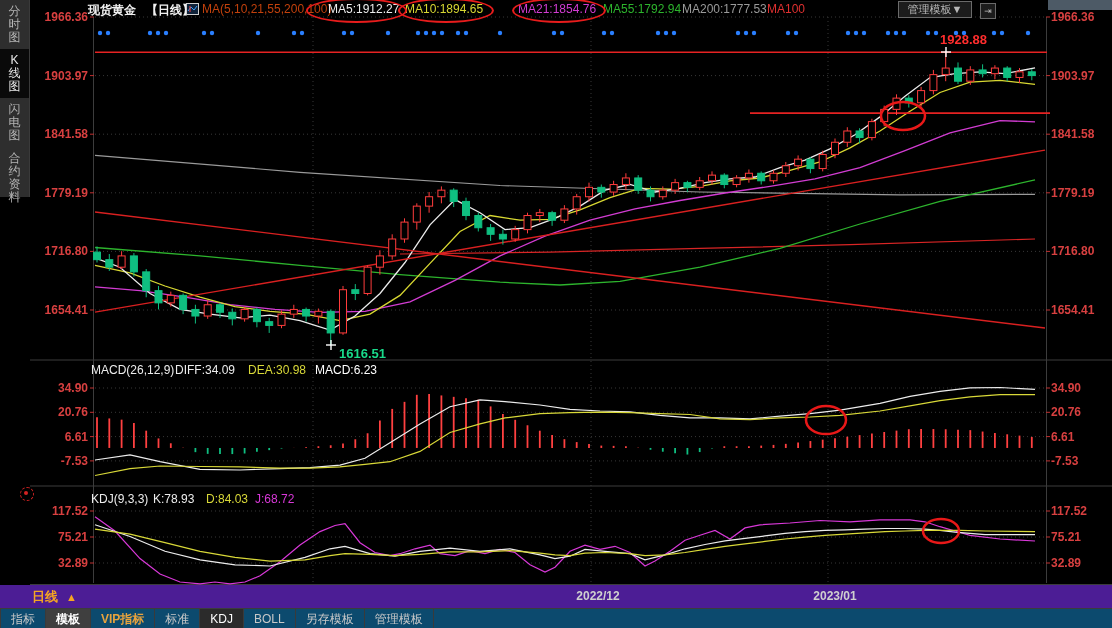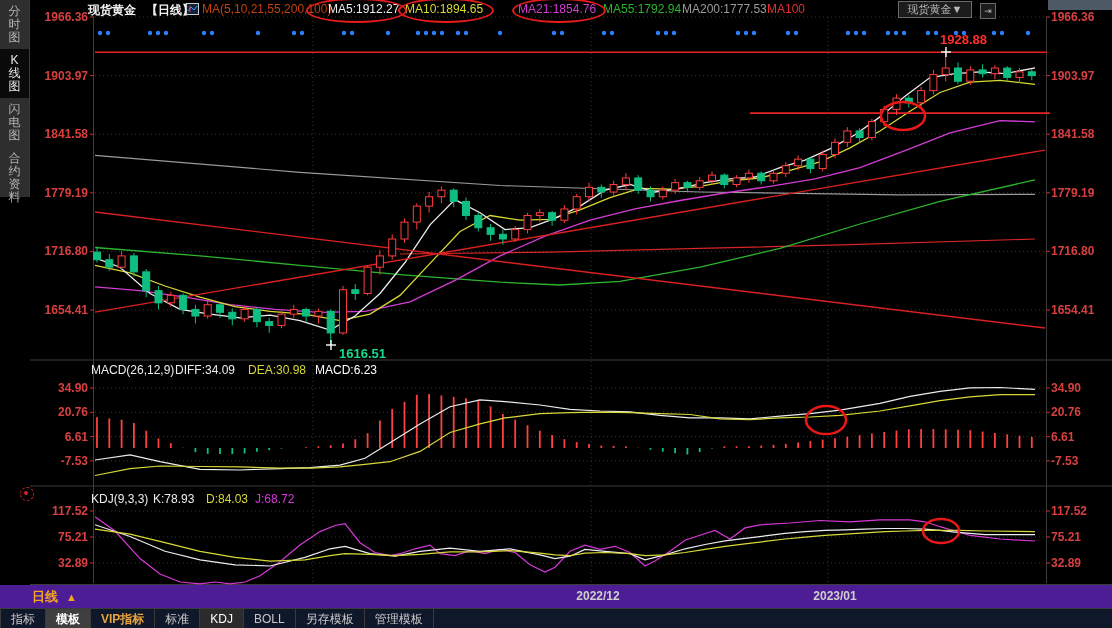--- a/index.html
+++ b/index.html
@@ -33,21 +33,21 @@
   #corner-patch{position:absolute;left:1048px;top:0;width:64px;height:10px;background:#4d5a66;z-index:2;}
   
   .ind-header{position:absolute;z-index:3;font-size:12px;white-space:nowrap;}
   .ind-header span{position:absolute;top:0;}
   
   #xaxis{position:absolute;left:0;top:585px;width:1112px;height:23px;background:#4c1d95;z-index:2;}
   .xlab{position:absolute;top:4px;width:80px;text-align:center;color:#cfcfcf;font-size:12px;font-weight:700;}
   #period-box{position:absolute;left:32px;top:3px;color:#f5a623;font-size:13px;font-weight:700;cursor:pointer;}
   #period-box .tri{margin-left:8px;font-size:11px;}
   
-  #tabrow{position:absolute;left:0;top:608px;width:1112px;height:20px;background:#0f172a;
+  #tabrow{position:absolute;left:0;top:608px;width:1112px;height:20px;background:#0c4a6e;
           border-top:1px solid #3c3c3c;z-index:2;display:flex;align-items:stretch;}
   .tab{padding:2px 10px;font-size:12px;color:#c8c8c8;border-right:1px solid #3a3a3a;cursor:pointer;
        line-height:16px;white-space:nowrap;}
   .tab:first-child{border-left:1px solid #3a3a3a;}
   .tab.sel-light{background:#3f3f3f;color:#ffffff;font-weight:700;}
   .tab.sel-dark{background:#2b2b2b;color:#ffffff;}
   .tab.vip{color:#e8a33d;font-weight:700;}
   
   #target-icon{position:absolute;left:20px;top:487px;width:12px;height:12px;border:1px dashed #cc2222;
                border-radius:50%;z-index:3;}
@@ -488,21 +488,21 @@
         <span class="lg" style="left: 328px; color: rgb(236, 236, 236);">MA5:1912.27</span>
         <span class="lg" style="left: 405px; color: rgb(216, 216, 50);">MA10:1894.65</span>
         <span class="lg" style="left: 518px; color: rgb(210, 60, 210);">MA21:1854.76</span>
         <span class="lg" style="left: 603px; color: rgb(45, 180, 45);">MA55:1792.94</span>
         <span class="lg" style="left: 682px; color: rgb(154, 154, 154);">MA200:1777.53</span>
         <span class="lg" style="left: 767px; color: rgb(224, 48, 48);">MA100</span>
         <div class="hl-ellipse" style="left: 306px; top: -2px; width: 97px; height: 21px;"></div>
         <div class="hl-ellipse" style="left: 398px; top: -2px; width: 92px; height: 21px;"></div>
         <div class="hl-ellipse" style="left: 512px; top: -2px; width: 90px; height: 21px;"></div>
       </div>
-    <div id="theme-btn">现货黄金▼</div>
+    <div id="theme-btn">管理模板▼</div>
     <div id="toolbar">
         <span class="tb-btn">✛</span>
         <span class="tb-btn">◧</span>
         <span class="tb-btn">◨</span>
         <span class="tb-btn">⇥</span>
       </div>
   </div>
 
   <div id="corner-patch"></div>
 

